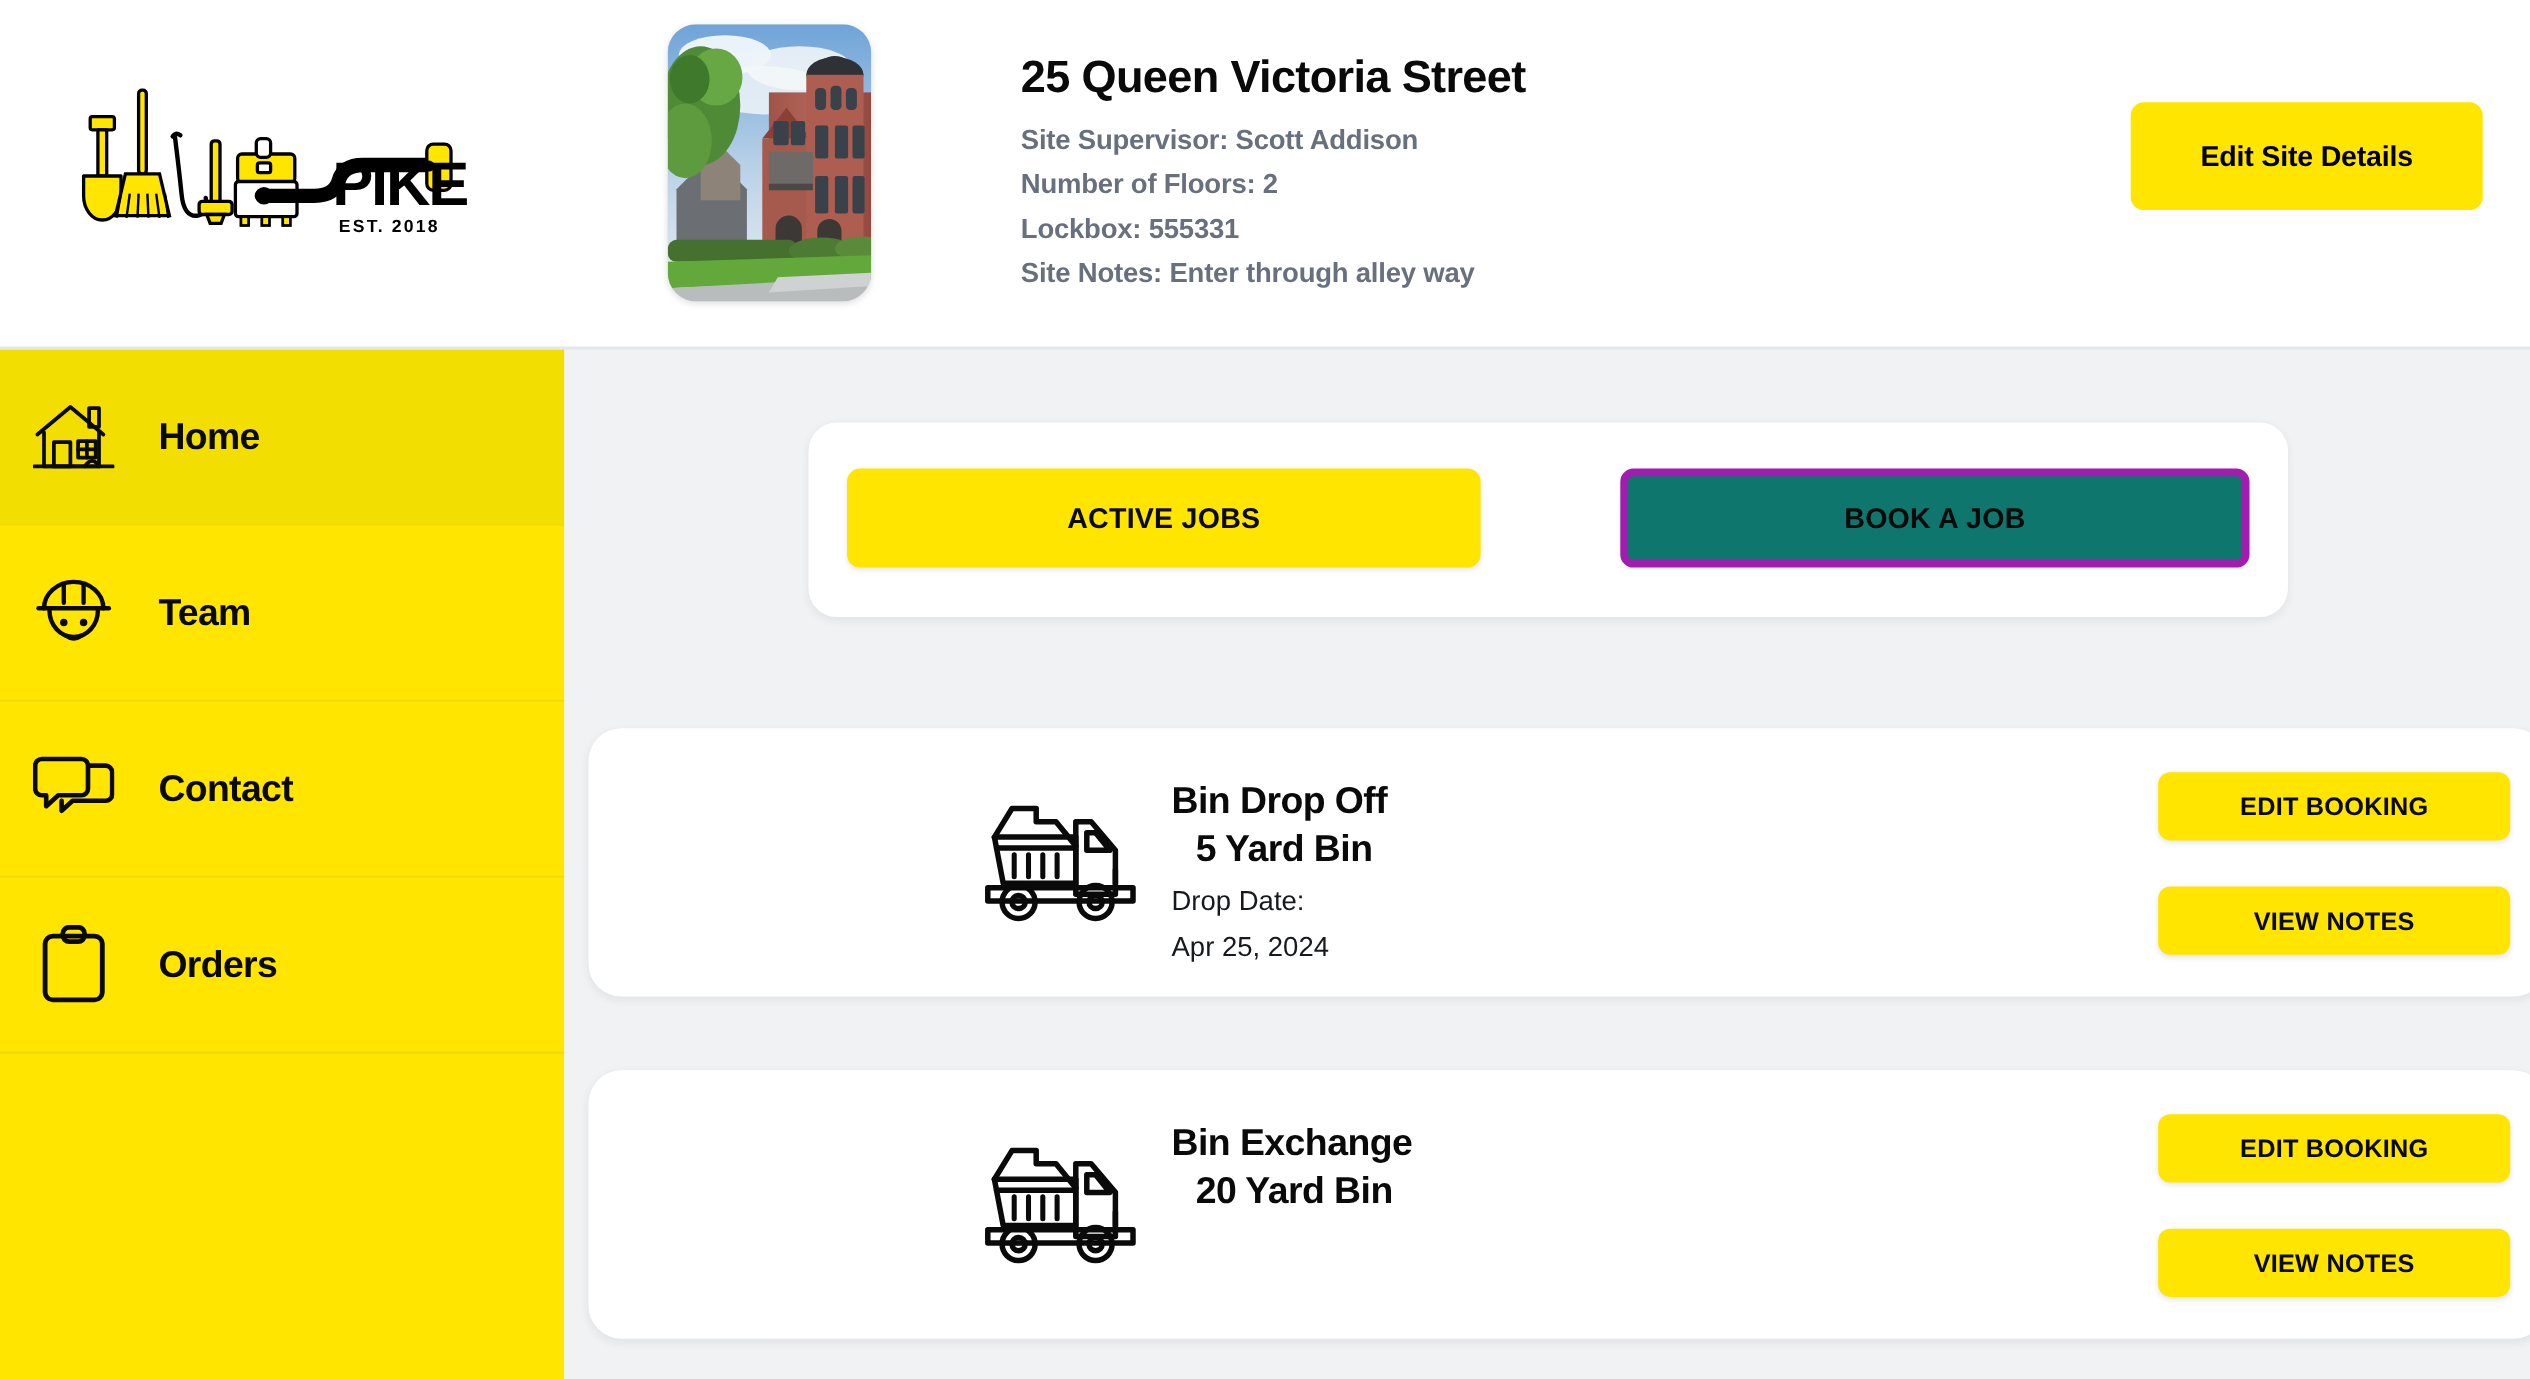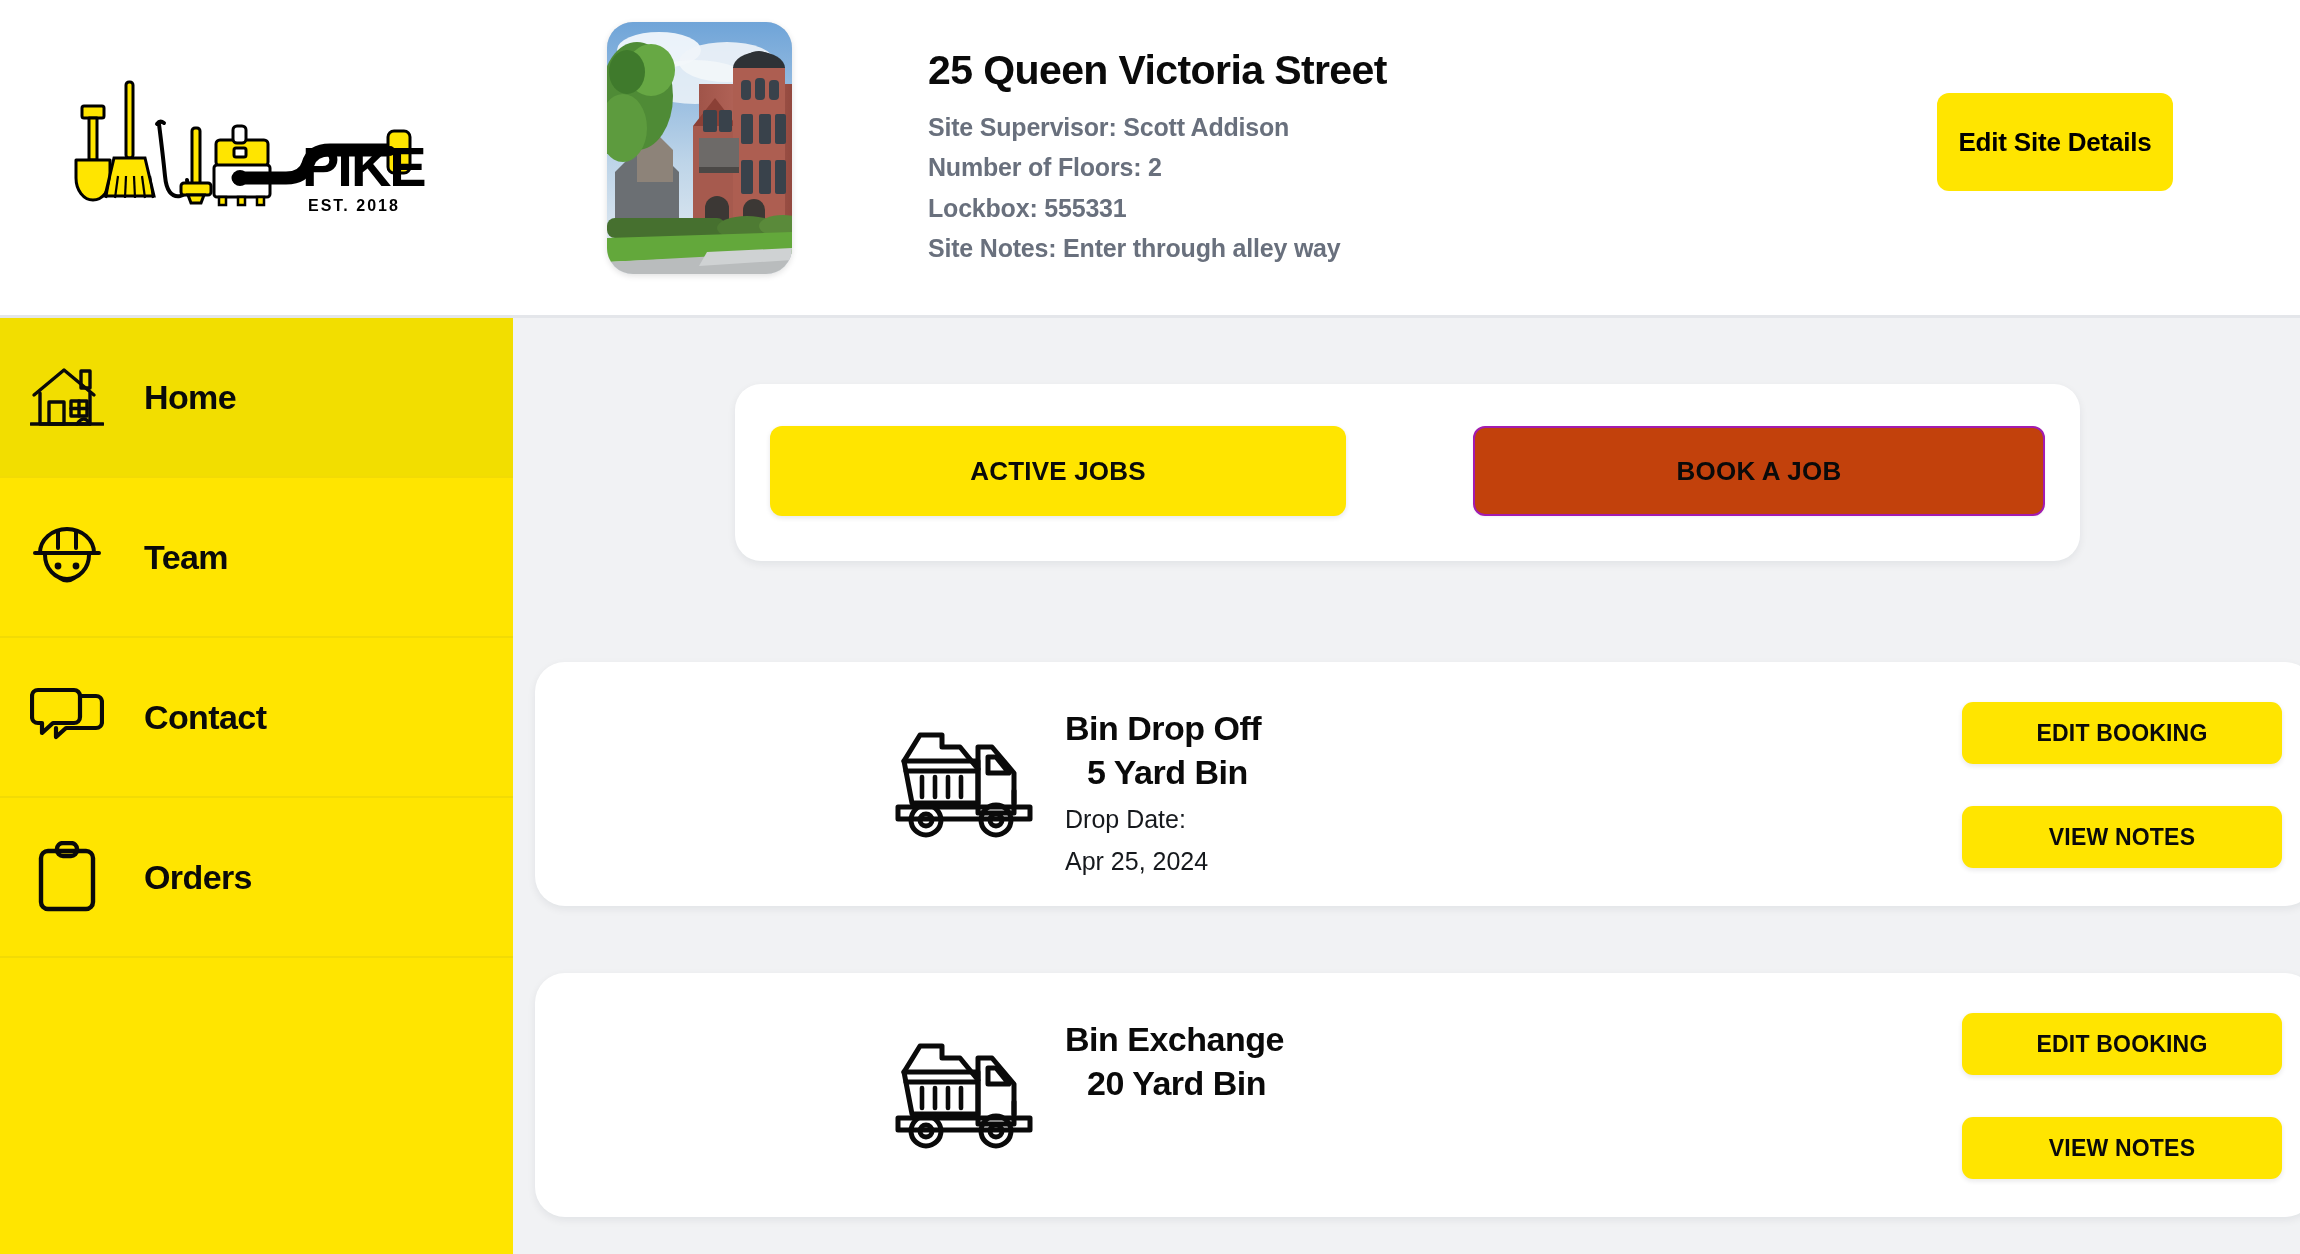--- a/index.html
+++ b/index.html
@@ -41,21 +41,21 @@
     letter-spacing: -0.6px; line-height: 1.12;
     margin-bottom: 13px;
   }
   .site-line {
     font-size: 25px; font-weight: 700; color: #69707d;
     line-height: 1.62; letter-spacing: -0.2px;
   }
 
   .edit-site-btn {
     position: absolute; left: 1937px; top: 93px;
-    width: 236px; height: 98px;
+    width: 320px; height: 98px;
     background: #ffe500;
     border: none; border-radius: 12px;
     color: #000; font-family: inherit;
     font-size: 26px; font-weight: 700; line-height: 1.34;
     letter-spacing: -0.2px;
     cursor: pointer;
     display: flex; align-items: center; justify-content: center;
     text-align: center;
   }
 
@@ -112,22 +112,22 @@
     cursor: pointer;
     display: flex; align-items: center; justify-content: center;
   }
   .tab-btn.primary {
     left: 35px; width: 576px;
     background: #ffe500;
     box-shadow: 0 2px 5px rgba(16,24,40,.10);
   }
   .tab-btn.secondary {
     left: 738px; width: 572px;
-    background: #c2410c;
-    border: 2px solid #a21caf;
+    background: #0f766e;
+    border: 7px solid #a21caf;
     box-shadow: 0 1px 3px rgba(16,24,40,.05);
   }
 
   .job-card {
     position: absolute; left: 22px;
     width: 1780px; height: 244px;
     background: #ffffff;
     border-radius: 30px;
     box-shadow: 0 3px 9px rgba(16,24,40,.07);
   }

